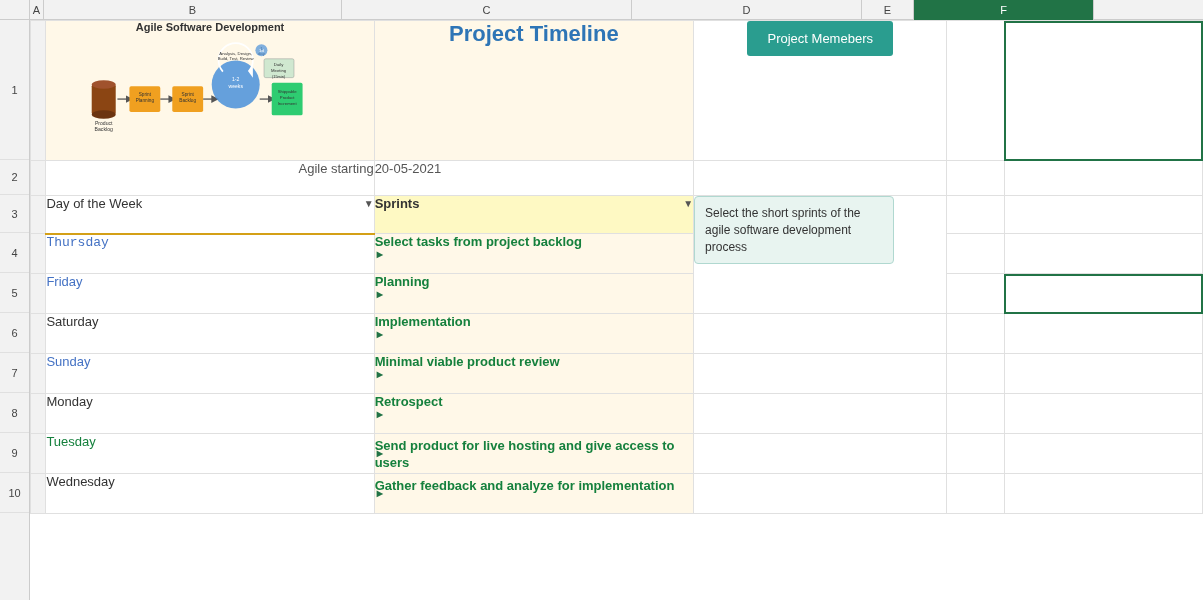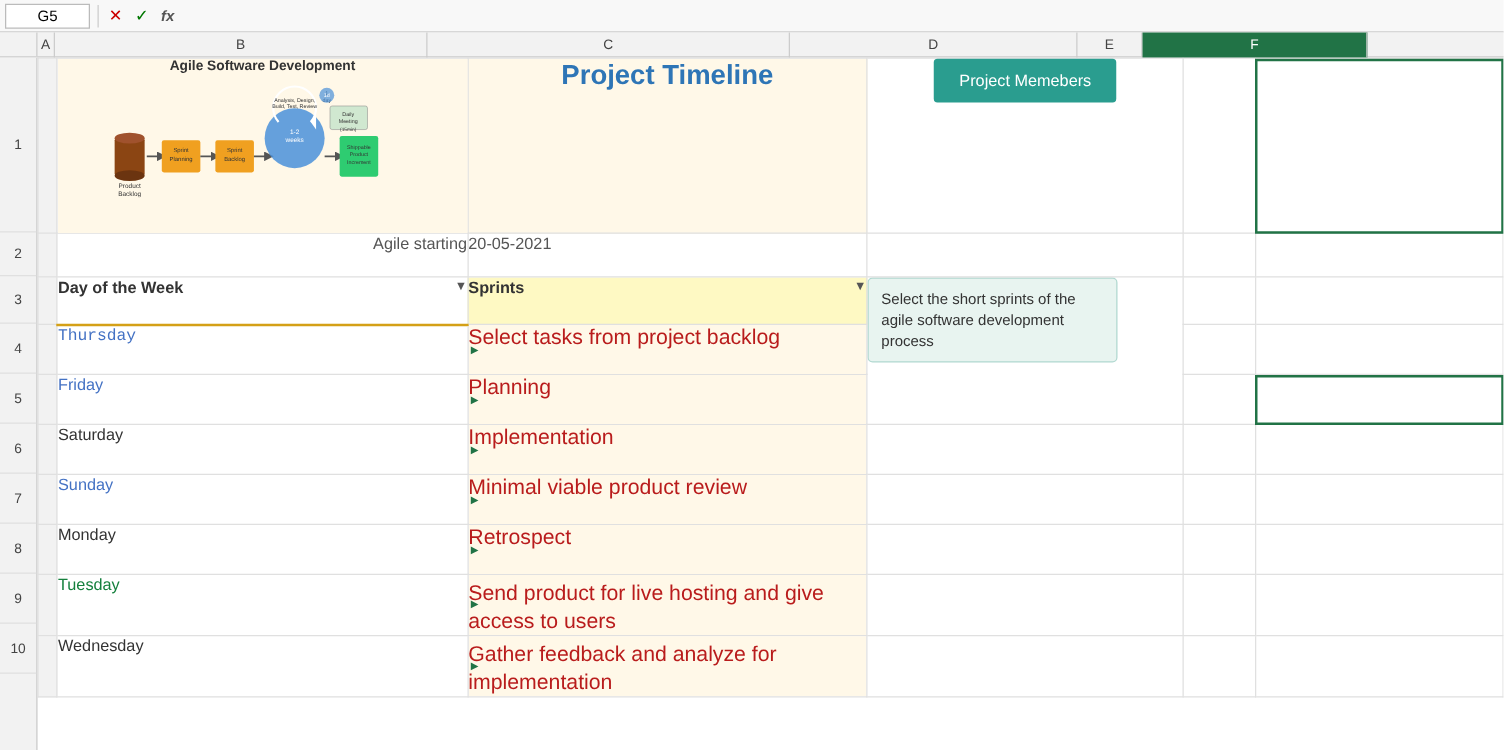--- a/index.html
+++ b/index.html
@@ -211,21 +211,21 @@
       color: #555;
       font-size: 13px;
     }
 
     
     .dow-header-cell {
       background: #fff;
       padding: 4px 8px;
       vertical-align: middle;
       border-bottom: 2px solid #d4a017 !important;
-      font-weight: bold;
+      font-weight: normal;
       font-size: 13px;
       color: #333;
     }
     .dow-header-inner {
       display: flex;
       align-items: center;
       justify-content: space-between;
     }
 
     
@@ -272,23 +272,24 @@
     .day-cell.sunday { color: #4472c4; }
     .day-cell.monday { color: #333; }
     .day-cell.tuesday { color: #15803d; }
     .day-cell.wednesday { color: #333; }
 
     
     .sprint-cell {
       background: #fff8e8;
       padding: 2px 8px;
       vertical-align: middle;
-      font-size: 17px;
-      color: #b91c1c;
+      font-size: 13px;
+      color: #15803d;
       position: relative;
+      font-weight: bold;
     }
     .sprint-cell::before {
       content: '▶';
       color: #217346;
       font-size: 8px;
       position: absolute;
       left: 2px;
       top: 50%;
       transform: translateY(-50%);
     }
@@ -324,30 +325,20 @@
     .f-col-selected {
       outline: 2px solid #217346;
       outline-offset: -2px;
     }
   </style>
 </head>
 <body>
 
 <div class="app-shell">
 
-  <div class="formula-bar">
-    <input class="cell-ref-box" type="text" value="G5" style="">
-    <div class="formula-divider"></div>
-    <div class="formula-icons">
-      <span class="formula-icon cross-icon">✕</span>
-      <span class="formula-icon check-icon">✓</span>
-      <span class="formula-icon fx-icon">fx</span>
-    </div>
-    <input class="formula-input" type="text" style="">
-  </div>
 
   <div class="col-headers">
     <div class="row-num-header"></div>
 
     <div class="col-header" style="width:14px;">A</div>
 
     <div class="col-header" style="width:298px;">B</div>
 
     <div class="col-header" style="width:290px;">C</div>
 

